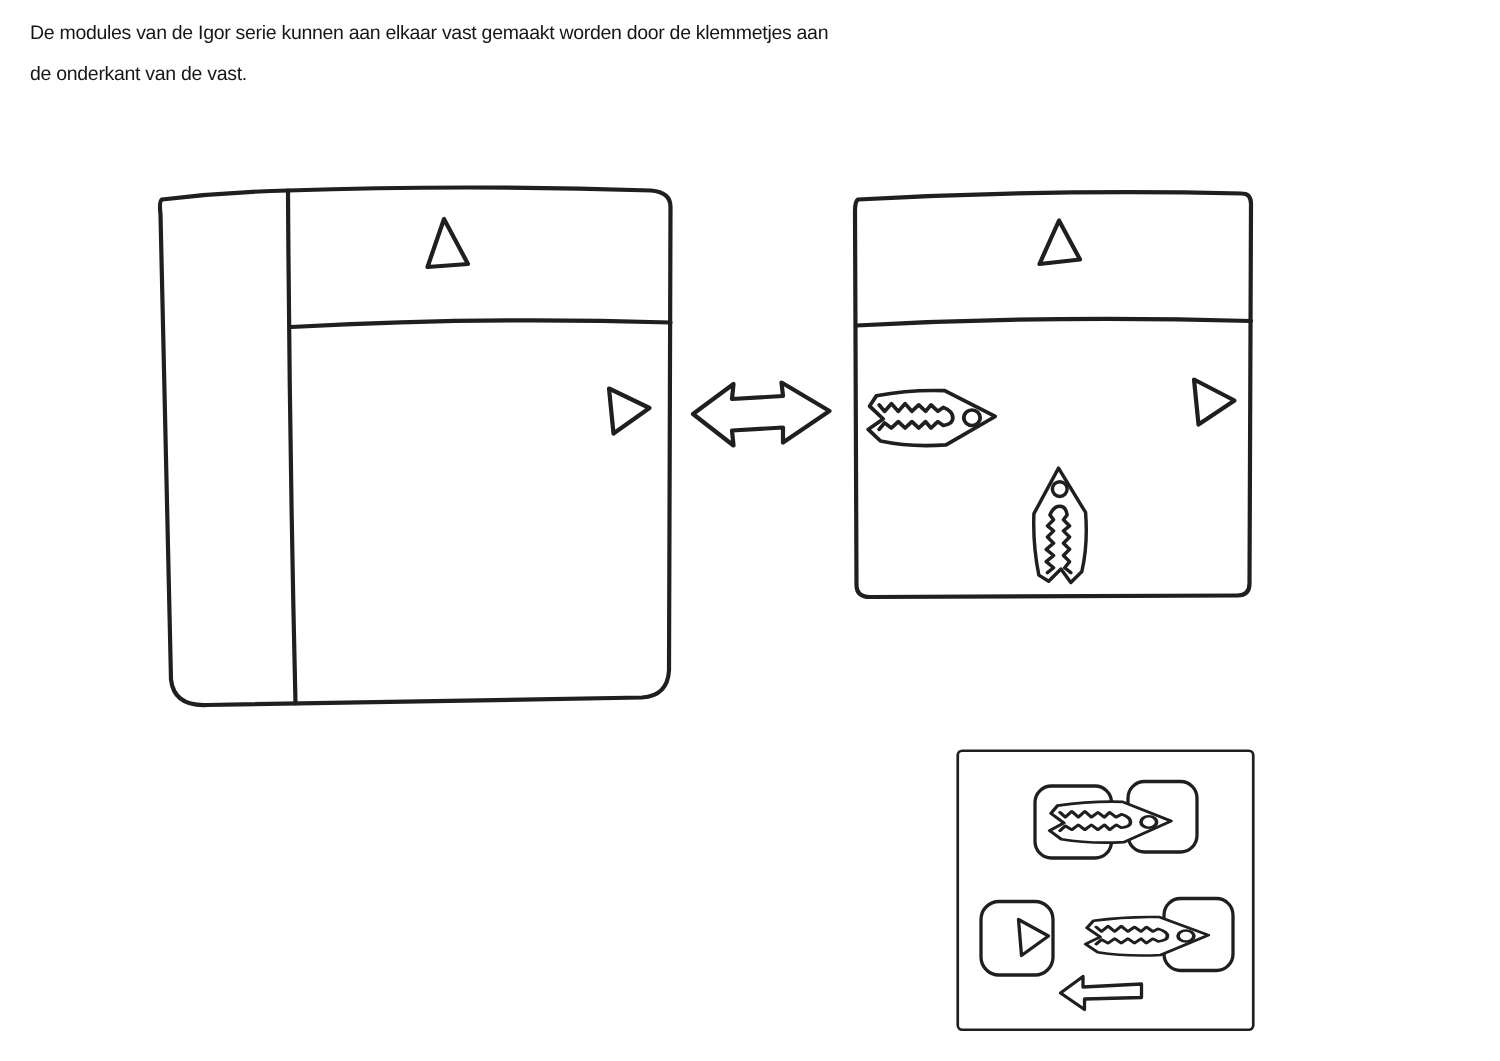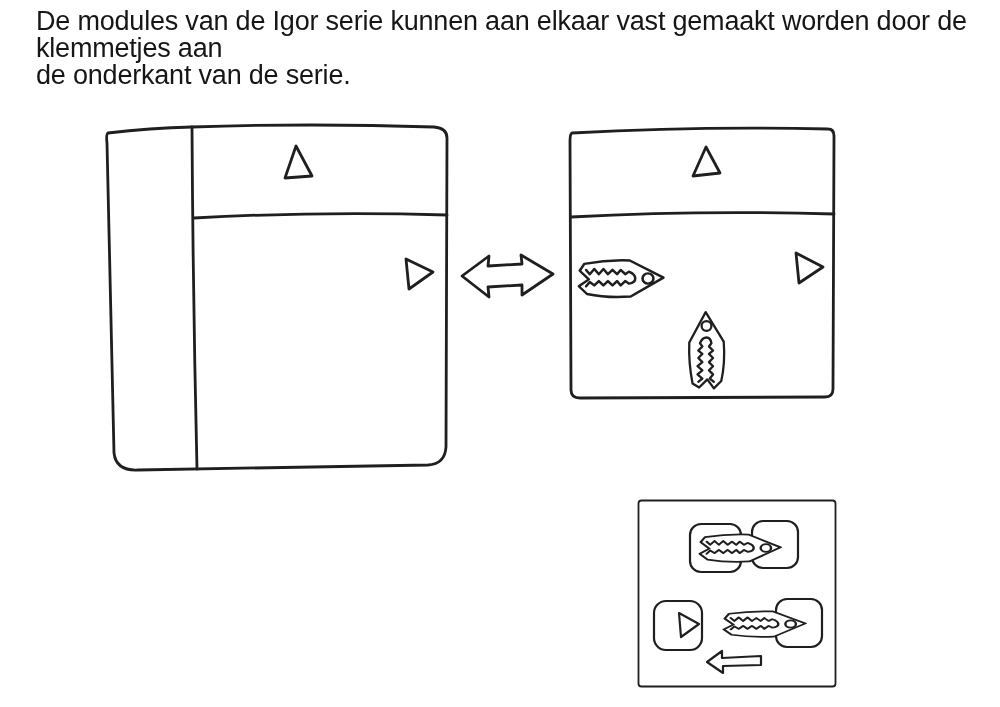--- a/index.html
+++ b/index.html
@@ -14,25 +14,24 @@
     height:707px;
     background:var(--bg);
     font-family:"Liberation Sans", sans-serif;
     overflow:hidden;
   }
   .caption{
     position:absolute;
     left:20px;
     top:8px;
     width:950px;
-    font-size:27px;
+    font-size:13px;
     line-height:27px;
     color:#161616;
     letter-spacing:-0.2px;
-    margin-left:16px;
   }
   .diagram{
     position:absolute;
     left:0;
     top:0;
     width:1000px;
     height:707px;
   }
   .ink{
     stroke:var(--ink);
@@ -43,21 +42,21 @@
   }
   .fillw{ fill:var(--bg); }
   .thin{ stroke-width:2.2; }
   .xthin{ stroke-width:1.8; }
 </style>
 </head>
 <body>
 
 <div class="page">
 
-  <p class="caption"><span>De modules van de Igor serie kunnen aan elkaar vast gemaakt worden door de klemmetjes aan</span><br><span>de onderkant van de serie.</span></p>
+  <p class="caption"><span>De modules van de Igor serie kunnen aan elkaar vast gemaakt worden door de klemmetjes aan</span><br><span>de onderkant van de vast.</span></p>
 
   <svg class="diagram" viewBox="0 0 1000 707" aria-hidden="true">
     <defs>
 
       <g id="clip-shape">
         <path class="ink fillw" d="M 8,8 Q 33,3 58,4 L 95,24 L 59,46 Q 33,48 11,43 L 2,34 L 13,26 L 3,16 Z"></path>
         <path class="ink" d="M 10,15 L 14,20 L 19,14 L 24,20 L 29,14 L 34,20 L 39,15 L 44,20 L 48,15 L 53,20 L 57,17 Q 64,20 64,25 Q 64,30 57,31 L 53,28 L 48,33 L 44,28 L 39,33 L 34,28 L 29,33 L 24,28 L 19,33 L 14,29 L 10,34"></path>
         <circle class="ink" cx="78" cy="25" r="6"></circle>
       </g>
     </defs>

